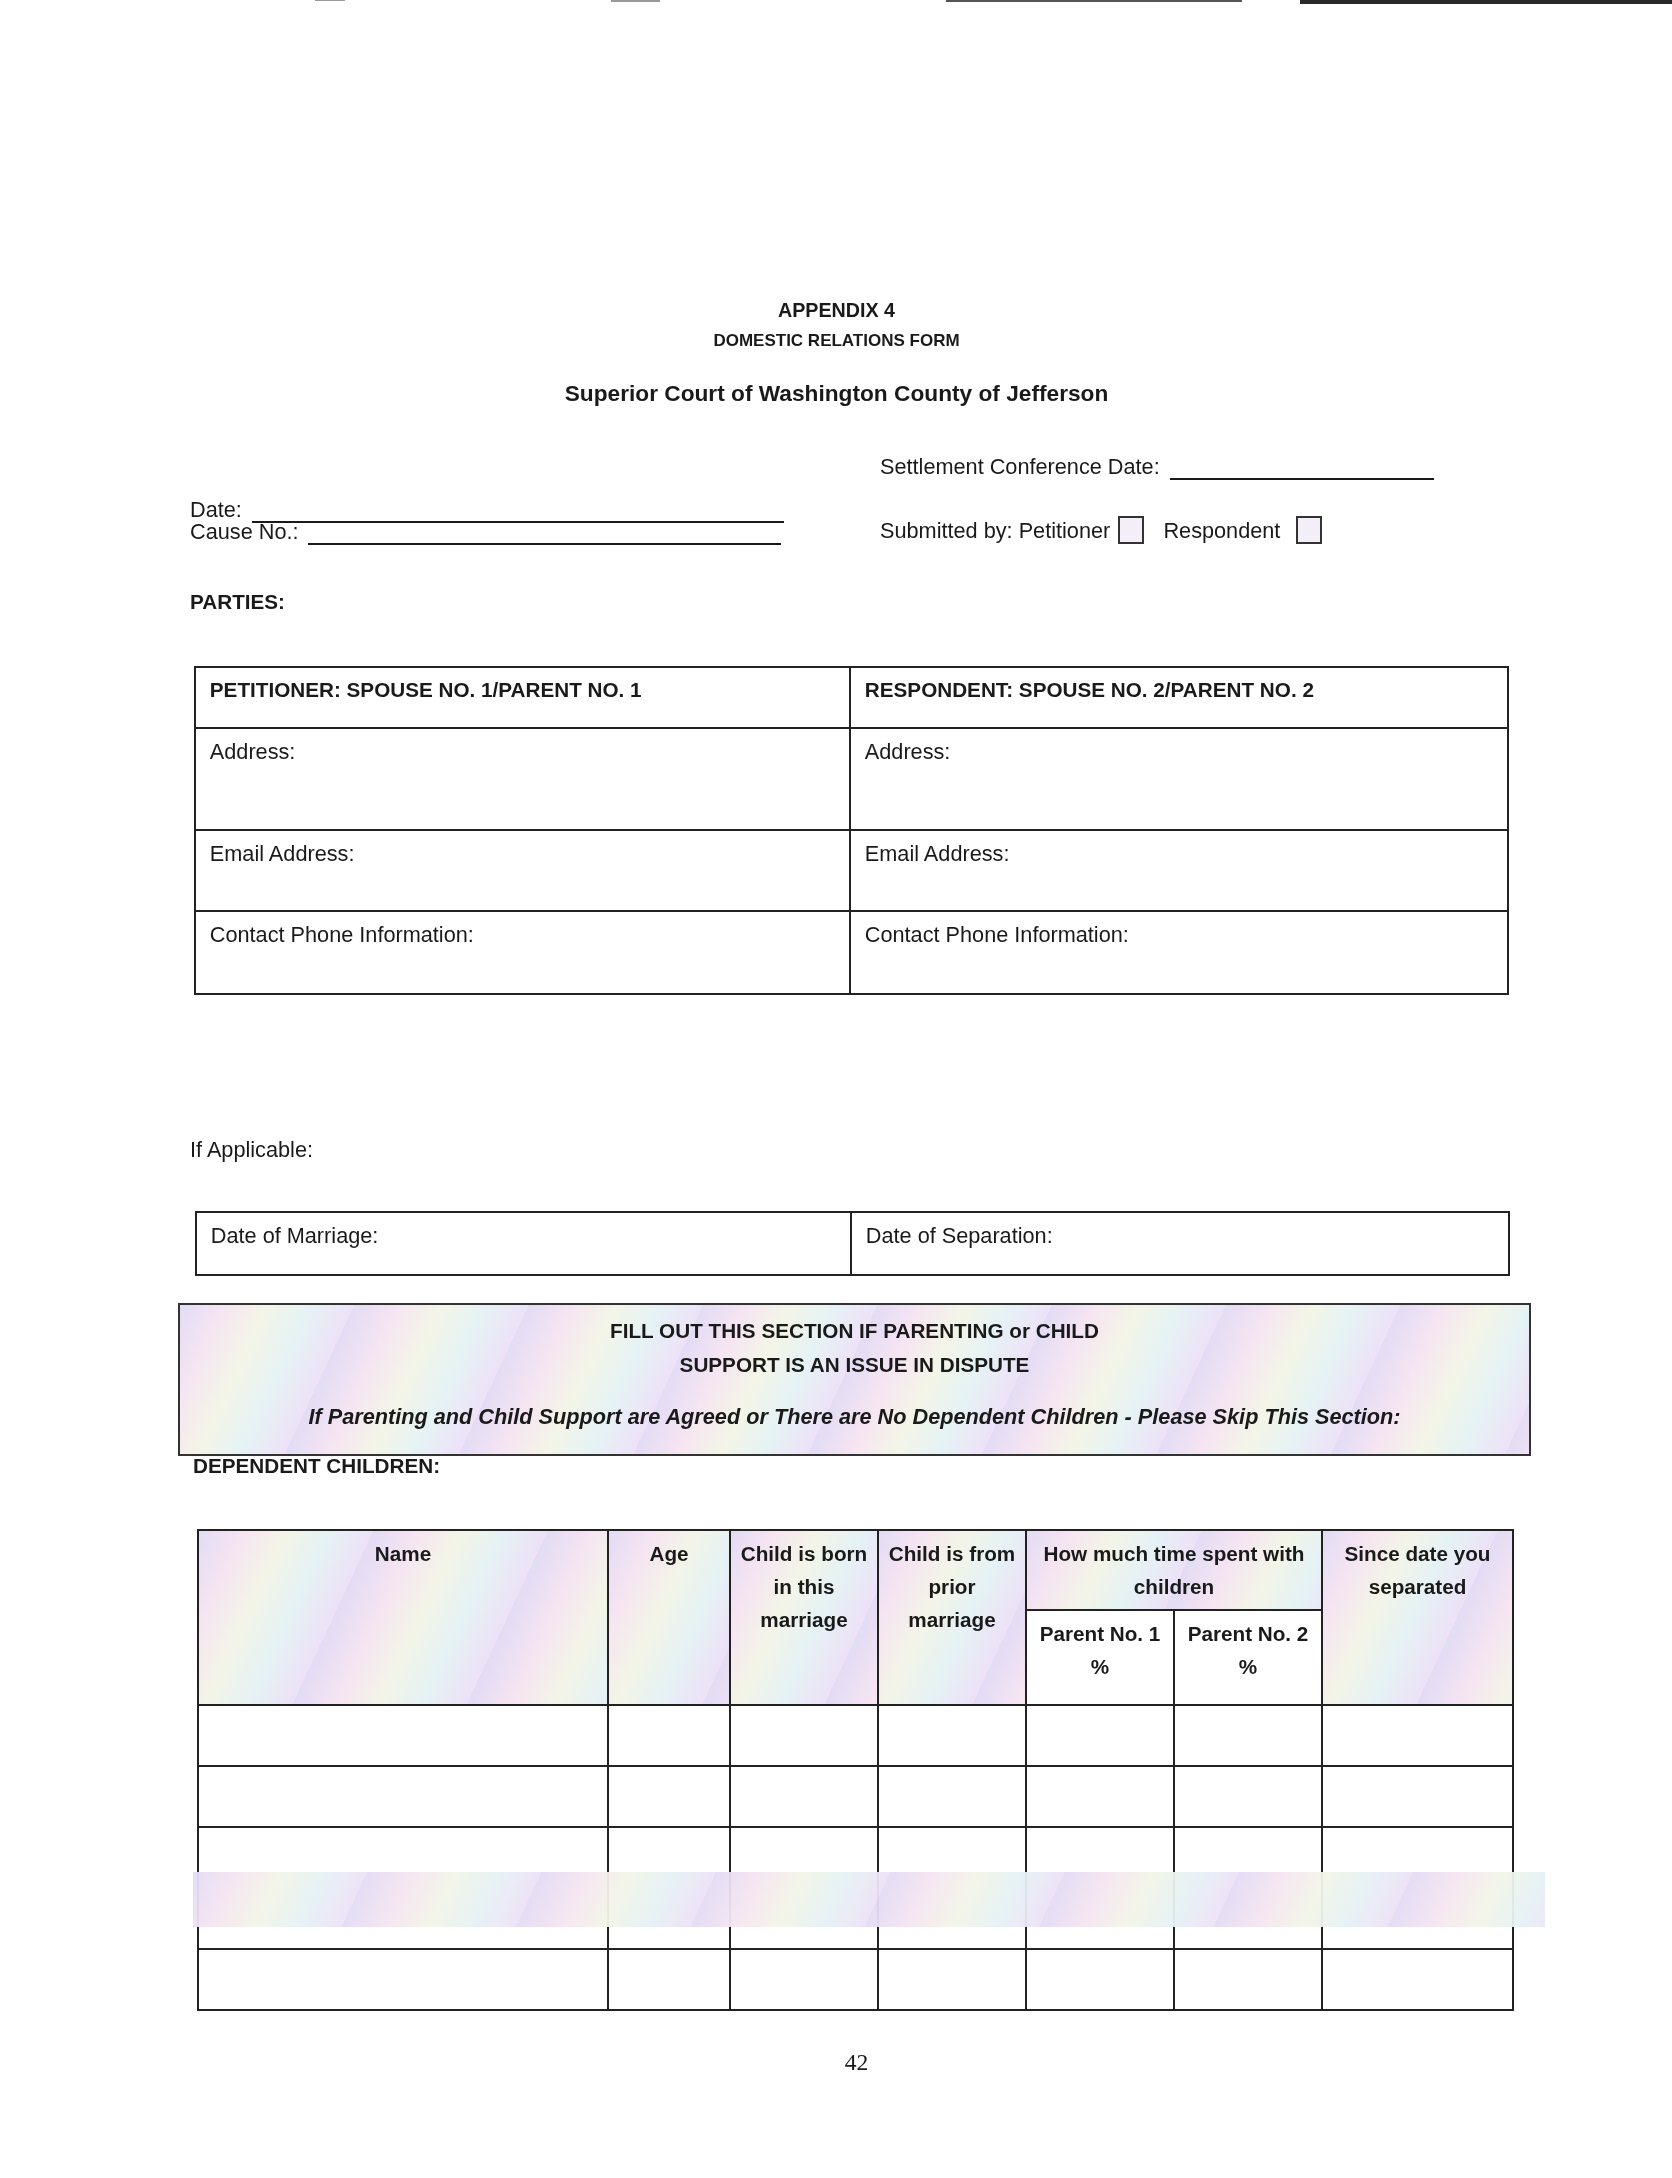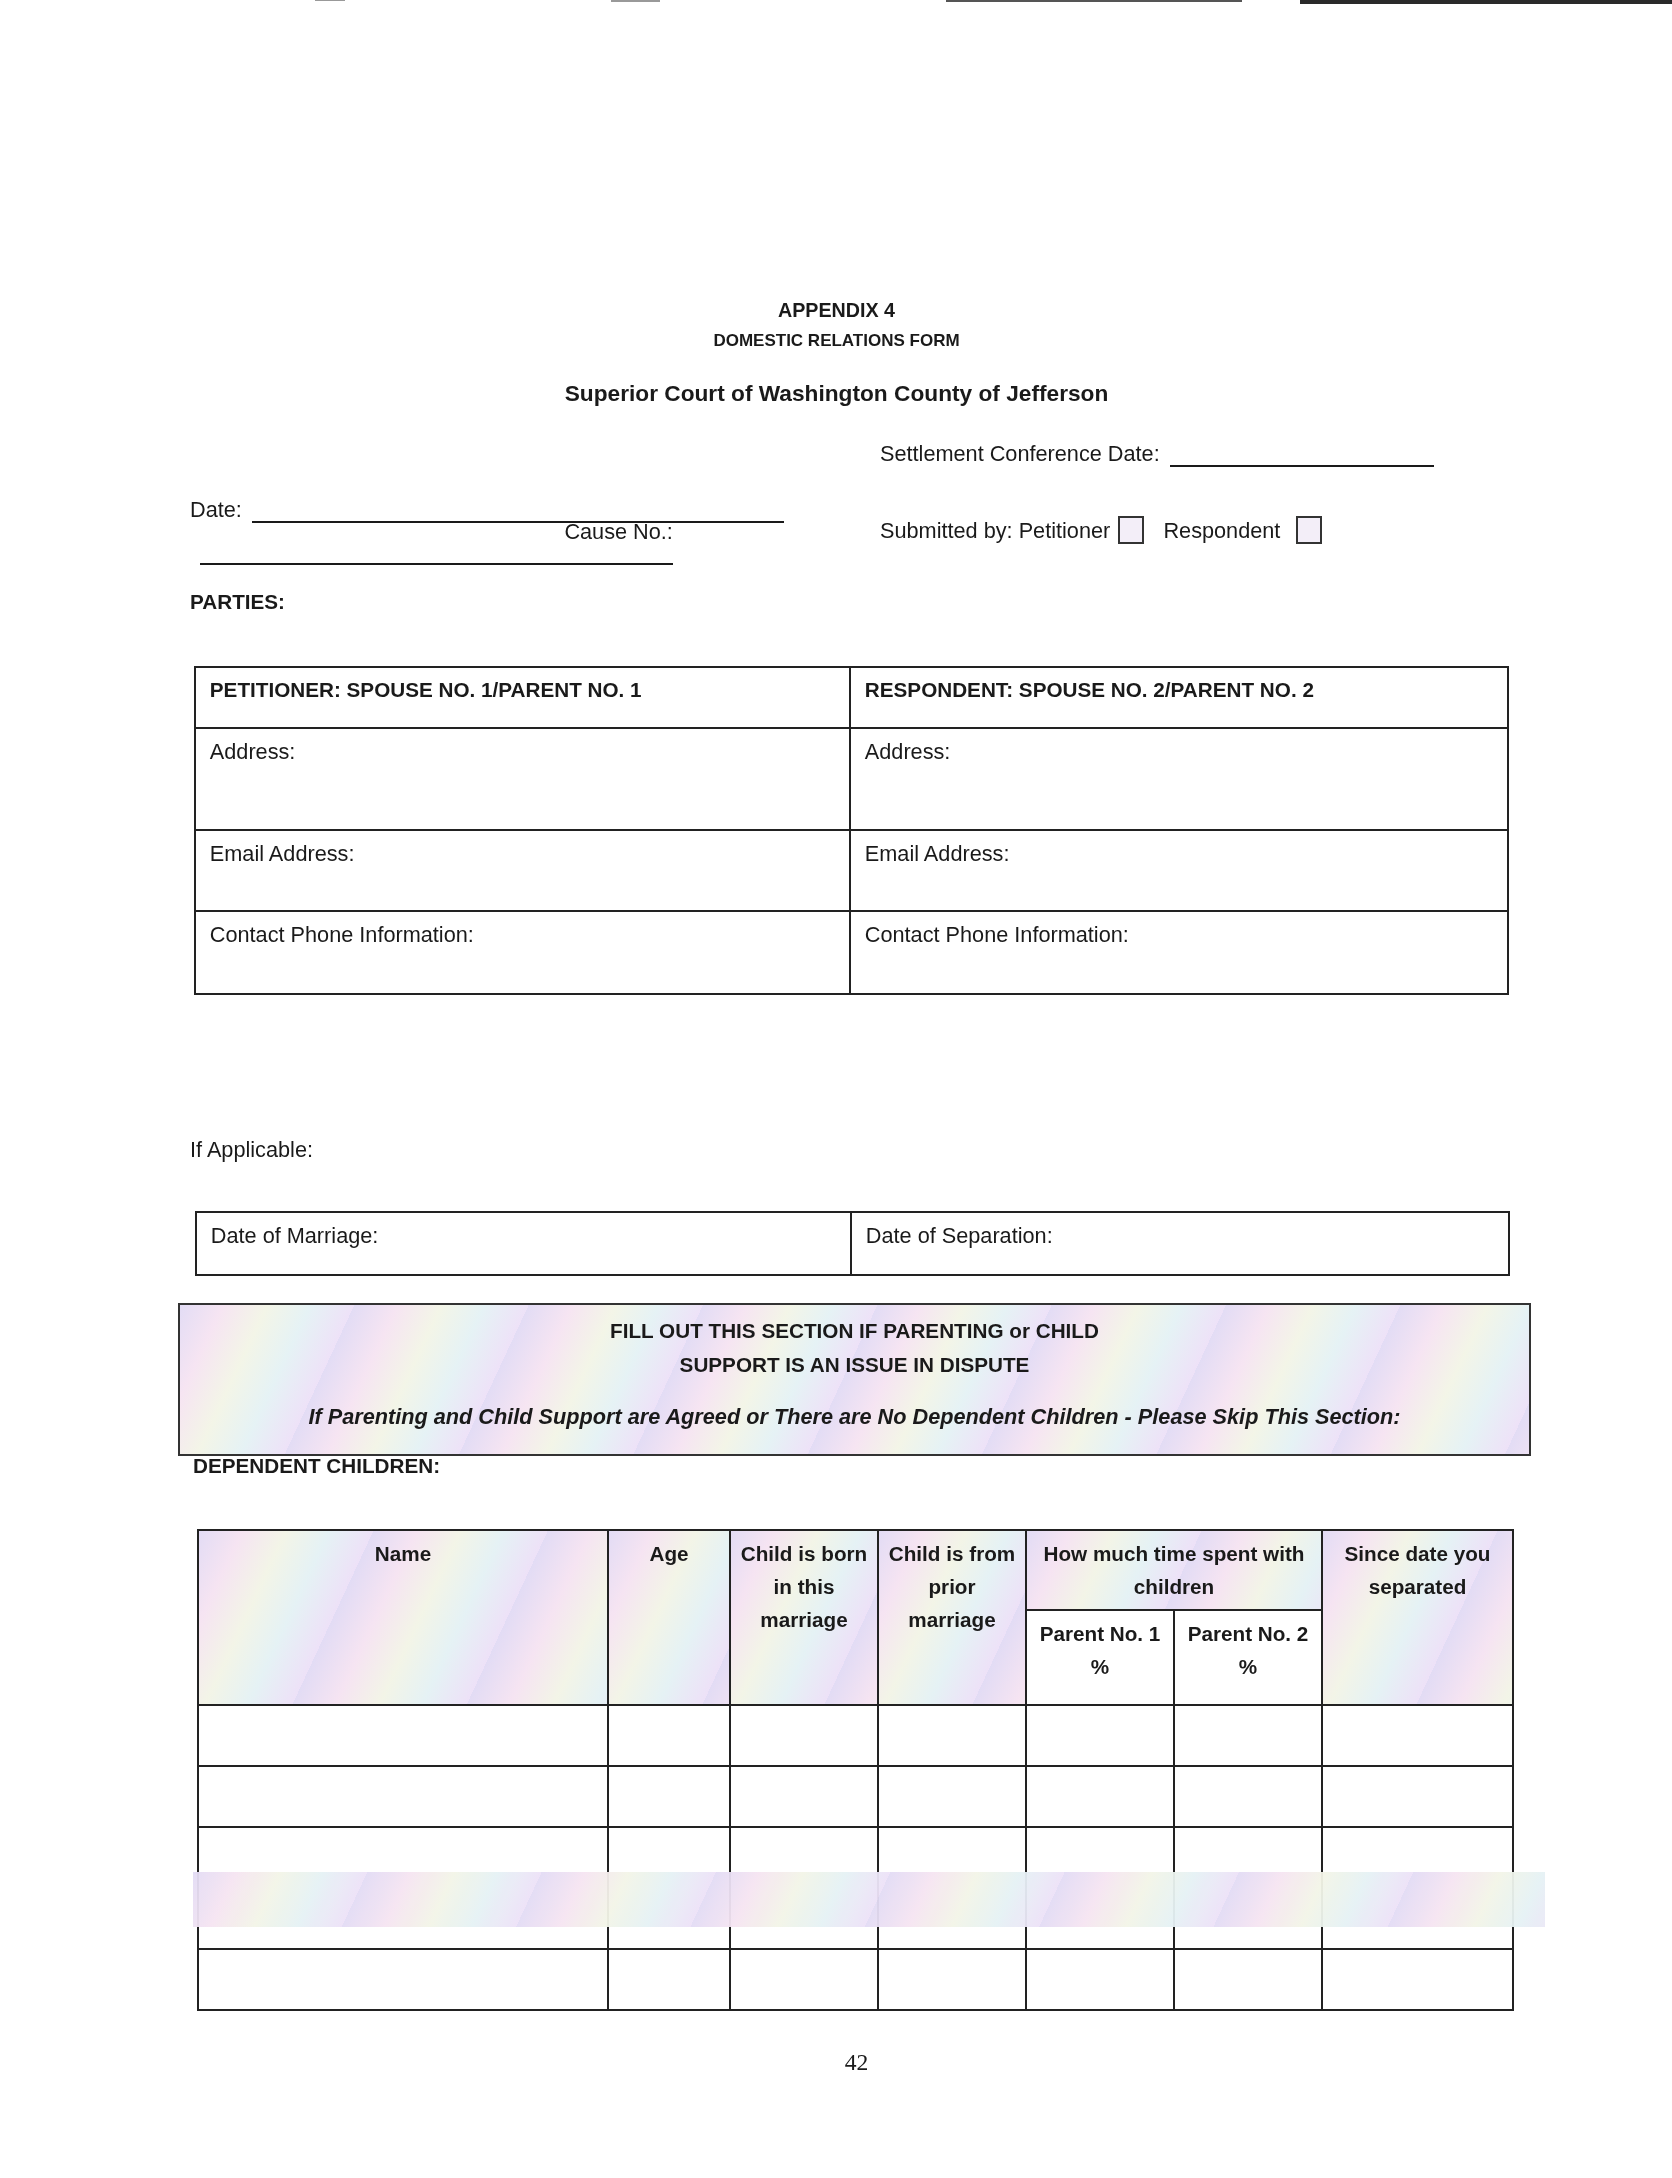--- a/index.html
+++ b/index.html
@@ -63,25 +63,25 @@
 <div class="scan-top d"></div>
 
 <div class="header h-appendix">APPENDIX 4</div>
 <div class="header h-form">DOMESTIC RELATIONS FORM</div>
 <div class="header h-court">Superior Court of Washington County of Jefferson</div>
 
 <div class="field-row" style="left:190px; top:497px;">
   <span>Date:</span>
   <span class="field-line input-cell" style="width:532px;"></span>
 </div>
-<div class="field-row" style="left:190px; top:519px;flex-direction:column;">
+<div class="field-row" style="left:190px; top:519px;">
   <span>Cause No.:</span>
   <span class="field-line input-cell" style="width:473px;"></span>
 </div>
-<div class="field-row" style="left:880px; top:441px;">
+<div class="field-row" style="left:880px; top:454px;">
   <span>Settlement Conference Date:</span>
   <span class="field-line input-cell" style="width:264px;"></span>
 </div>
 <div class="field-row" style="left:880px; top:516px;">
   <span>Submitted by: Petitioner</span>
   <span class="checkbox"></span>
   <span class="lbl-gap">Respondent</span>
   <span class="checkbox" style="margin-left:15.8px;"></span>
 </div>
 

